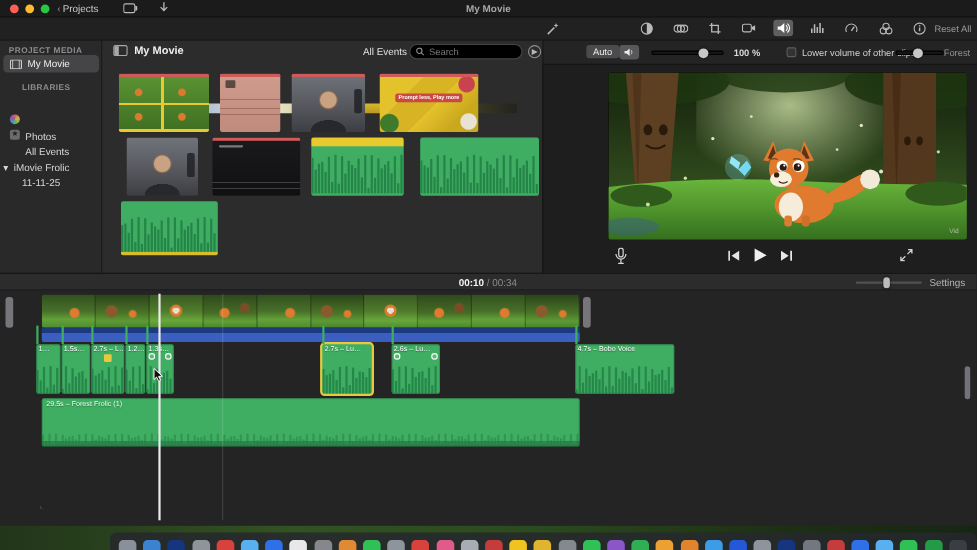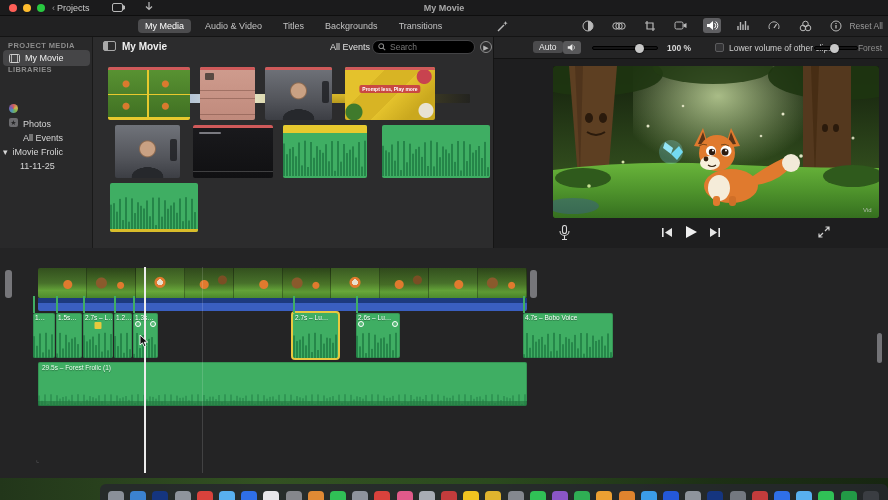--- a/index.html
+++ b/index.html
@@ -165,27 +165,20 @@
     </div>
     <div class="tb-icon" style="left:144px;top:1px;">
       <svg width="10" height="12" viewBox="0 0 10 12">
           <path d="M5 1 v7 M2 5.5 L5 8.5 L8 5.5" stroke="#b9b9b9" stroke-width="1.2" fill="none"></path>
         </svg>
     </div>
     <div id="win-title">My Movie</div>
   </div>
 
   <div id="tabbar">
-    <div id="tabs">
-      <div class="tab sel">My Media</div>
-      <div class="tab">Audio &amp; Video</div>
-      <div class="tab">Titles</div>
-      <div class="tab">Backgrounds</div>
-      <div class="tab">Transitions</div>
-    </div>
     <div id="wand">
       <svg width="12" height="12" viewBox="0 0 12 12">
           <path d="M1 11 L7 5" stroke="#b9b9b9" stroke-width="1.4"></path>
           <path d="M8.5 1 l.6 1.6 1.6.6 -1.6.6 -.6 1.6 -.6-1.6 -1.6-.6 1.6-.6 z" fill="#b9b9b9"></path>
         </svg>
     </div>
     <div id="adjust-icons">
       <div class="aicon">
           <svg width="12" height="12" viewBox="0 0 12 12">
             <circle cx="6" cy="6" r="5" fill="none" stroke="currentColor"></circle>
@@ -266,21 +259,21 @@
 
   <div id="sidebar">
     <div class="side-h" style="top:4px;">PROJECT MEDIA</div>
     <div id="proj-item">
       <svg width="11" height="9" viewBox="0 0 11 9">
           <rect x="0.5" y="0.5" width="10" height="8" rx="1" fill="none" stroke="#cfcfcf"></rect>
           <path d="M2.5 .5 v8 M8.5 .5 v8" stroke="#cfcfcf" stroke-width=".8"></path>
         </svg>
       <span>My Movie</span>
     </div>
-    <div class="side-h" style="top:28px;">LIBRARIES</div>
+    <div class="side-h" style="top:38px;margin-left:12px;">LIBRARIES</div>
     <div class="side-item" style="top:50px;">
       <div id="photos-icon"></div>
       <span>Photos</span>
     </div>
     <div class="side-item" style="top:64px;">
       <div id="events-icon">★</div>
       <span>All Events</span>
     </div>
     <div class="side-item" style="top:78px;left:3px;">
       <span class="disc">▾</span>
@@ -534,20 +527,27 @@
           </svg>
         </div>
     </div>
     <div id="expand-icon">
       <svg width="12" height="12" viewBox="0 0 12 12">
           <path d="M7.5 1 H11 V4.5 M11 1 L7 5 M4.5 11 H1 V7.5 M1 11 L5 7" stroke="#d0d0d0" stroke-width="1.2" fill="none"></path>
         </svg>
     </div>
   </div>
 
+  <div id="ttoolbar">
+    <div id="timecode"><span>00:10</span><span class="total"> / 00:34</span></div>
+    <div class="slider" id="zoom-slider">
+        <div class="knob" style="left:25px;"></div>
+      </div>
+    <div id="settings-label">Settings</div>
+  </div>
 
   <div id="timeline">
     <div class="handle" style="left:5px;"></div>
     <div class="handle" style="left:530px;"></div>
     <div id="filmstrip">
         <div class="fs v0"></div>
         <div class="fs v1"></div>
         <div class="fs v2"></div>
         <div class="fs v3"></div>
         <div class="fs v0"></div>

